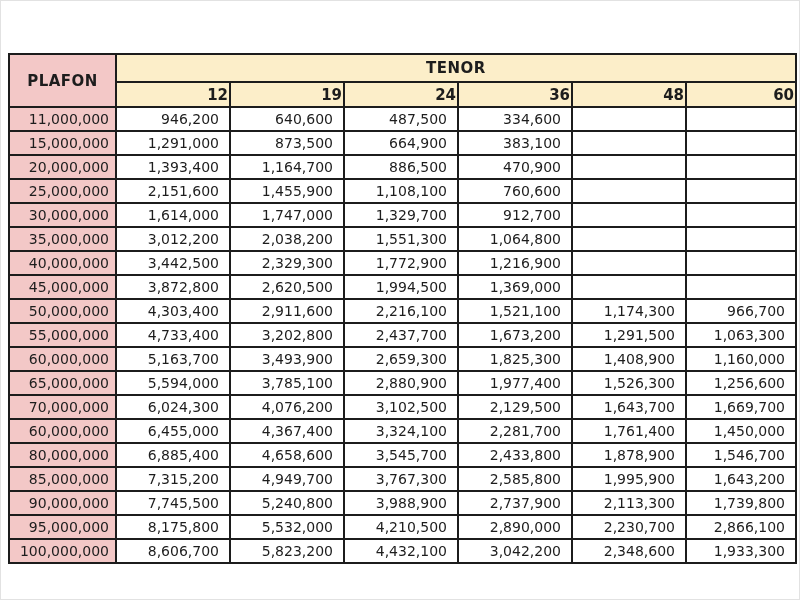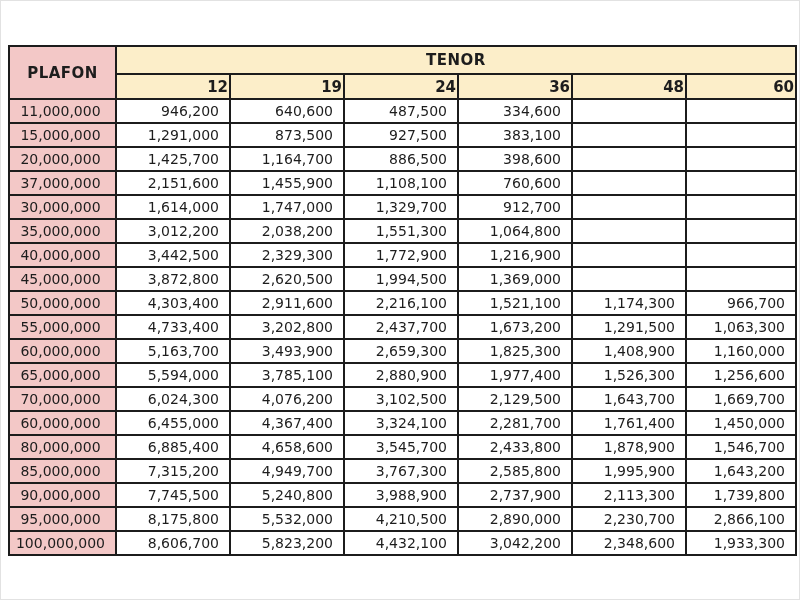--- a/index.html
+++ b/index.html
@@ -9,21 +9,21 @@
     position: relative;
     background: #ffffff;
     box-shadow: inset 0 0 0 1px #e2e2e2;
     font-family: "DejaVu Sans", "Liberation Sans", sans-serif;
     color: #1d1d1d;
     overflow: hidden;
   }
   table.plafon-tenor {
     position: absolute;
     left: 8px;
-    top: 45px;
+    top: 53px;
     width: 787px;
     border-collapse: collapse;
     table-layout: fixed;
   }
   table.plafon-tenor th,
   table.plafon-tenor td {
     border: 2px solid #1c1c1c;
     overflow: hidden;
     white-space: nowrap;
   }
@@ -46,21 +46,21 @@
     background: #fceec9;
     font-size: 15px;
     font-weight: bold;
     text-align: right;
     height: 21px;
   }
   tbody th.plafon-cell {
     background: #f3c8c7;
     font-size: 14px;
     font-weight: normal;
-    text-align: center;
+    text-align: right;
     padding: 0 6px 0 2px;
     height: 22px;
   }
   tbody td.value-cell {
     background: #ffffff;
     font-size: 14px;
     text-align: right;
     padding: 0 10px 0 2px;
     height: 22px;
   }
@@ -99,36 +99,36 @@
         <td class="value-cell">640,600</td>
         <td class="value-cell">487,500</td>
         <td class="value-cell">334,600</td>
         <td class="value-cell"></td>
         <td class="value-cell"></td>
       </tr>
       <tr>
         <th class="plafon-cell">15,000,000</th>
         <td class="value-cell">1,291,000</td>
         <td class="value-cell">873,500</td>
-        <td class="value-cell">927,500</td>
+        <td class="value-cell">664,900</td>
         <td class="value-cell">383,100</td>
         <td class="value-cell"></td>
         <td class="value-cell"></td>
       </tr>
       <tr>
         <th class="plafon-cell">20,000,000</th>
-        <td class="value-cell">1,425,700</td>
+        <td class="value-cell">1,393,400</td>
         <td class="value-cell">1,164,700</td>
         <td class="value-cell">886,500</td>
-        <td class="value-cell">398,600</td>
-        <td class="value-cell"></td>
-        <td class="value-cell"></td>
-      </tr>
-      <tr>
-        <th class="plafon-cell">37,000,000</th>
+        <td class="value-cell">470,900</td>
+        <td class="value-cell"></td>
+        <td class="value-cell"></td>
+      </tr>
+      <tr>
+        <th class="plafon-cell">25,000,000</th>
         <td class="value-cell">2,151,600</td>
         <td class="value-cell">1,455,900</td>
         <td class="value-cell">1,108,100</td>
         <td class="value-cell">760,600</td>
         <td class="value-cell"></td>
         <td class="value-cell"></td>
       </tr>
       <tr>
         <th class="plafon-cell">30,000,000</th>
         <td class="value-cell">1,614,000</td>

